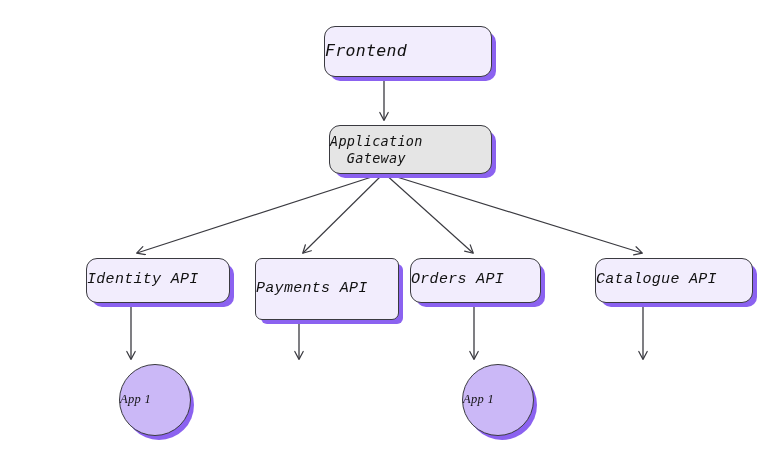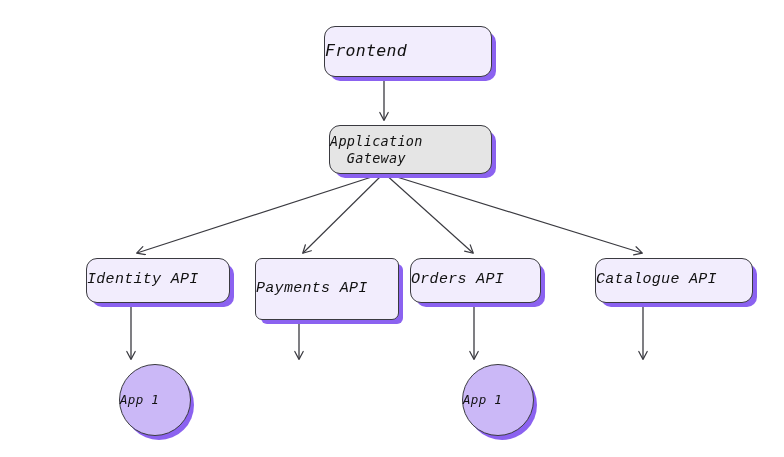--- a/index.html
+++ b/index.html
@@ -51,21 +51,21 @@
     font-family: "DejaVu Sans Mono", monospace;
     font-style: italic;
     letter-spacing: 0.3px;
     line-height: 1.22;
     white-space: pre-line;
     font-weight: 400;
   }
   .label.big   { font-size: 16.5px; }
   .label.mid   { font-size: 13.5px; }
   .label.small { font-size: 15px; font-family: Liberation Mono, monospace; }
-  .label.circ  { font-size: 12.5px; }
+  .label.circ  { font-size: 12.5px; font-family: Liberation Serif, serif; }
 </style>
 </head>
 <body>
 
 <div id="canvas">
 
   <svg class="edges" viewBox="0 0 784 457" xmlns="http://www.w3.org/2000/svg">
     <defs>
       <marker id="arrowOpen" markerWidth="12" markerHeight="12" refX="9" refY="5" orient="auto" markerUnits="userSpaceOnUse">
         <path d="M 1.5 0.8 L 9.4 5 L 1.5 9.2" fill="none" stroke="#3a3a40" stroke-width="1.2" stroke-linecap="round" stroke-linejoin="round"></path>

